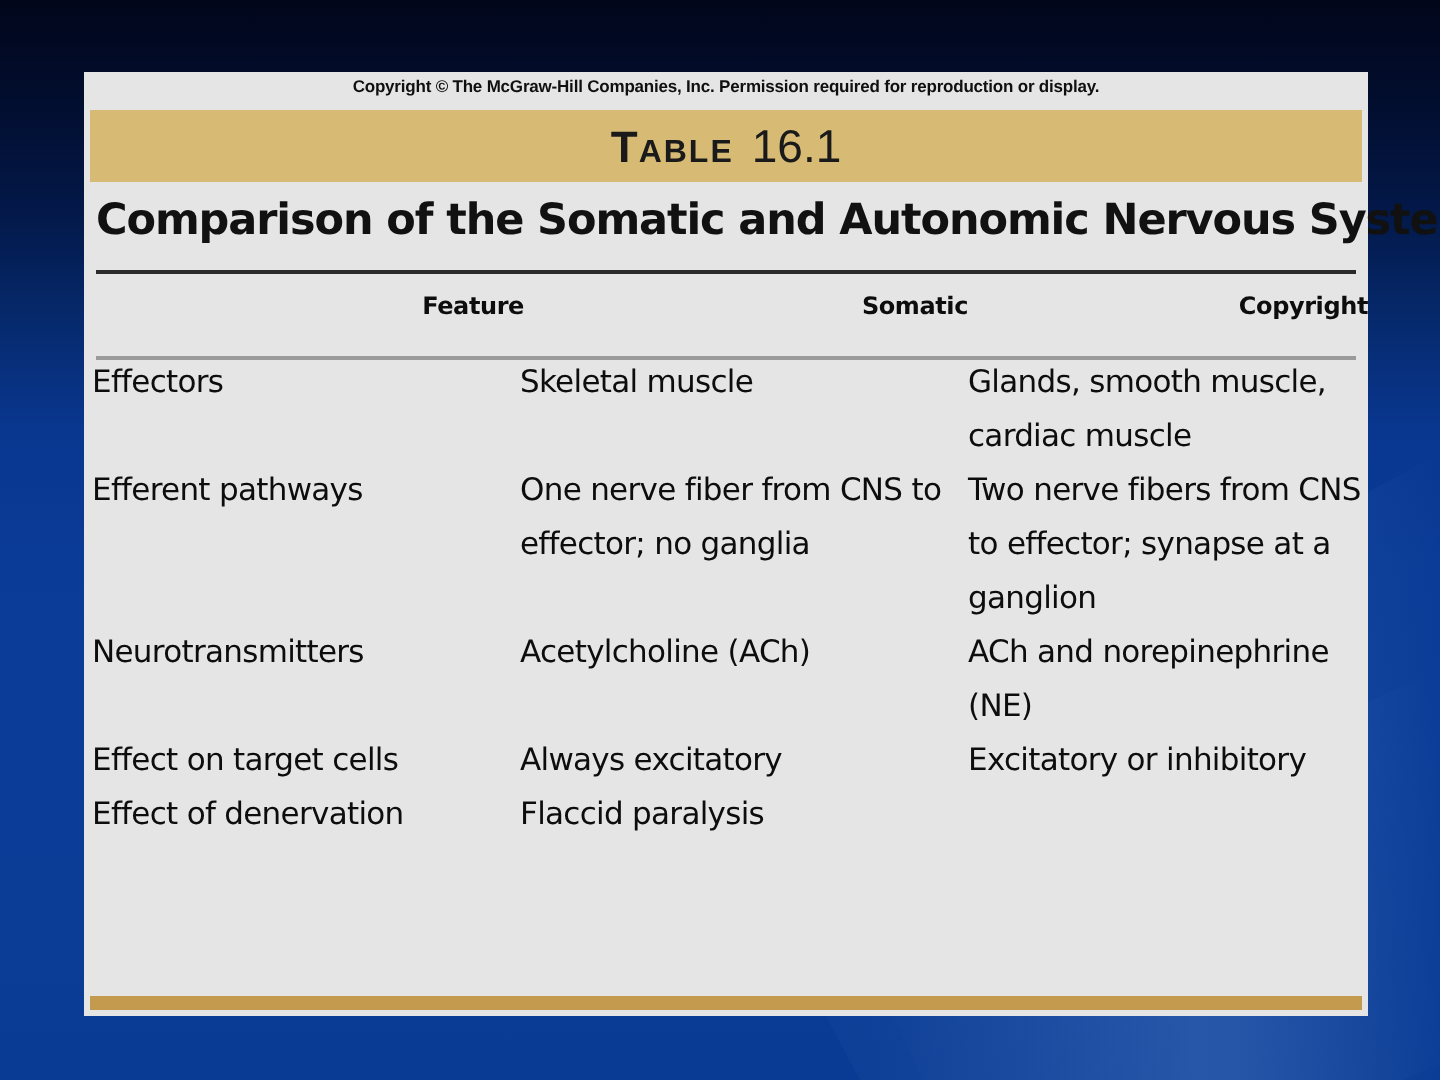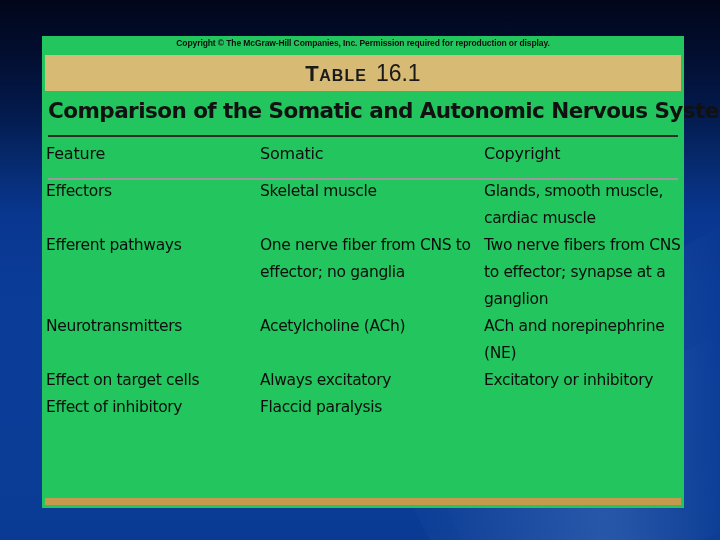--- a/index.html
+++ b/index.html
@@ -69,21 +69,21 @@
     pointer-events: none;
   }
 
   
   #panel {
     position: absolute;
     left: 42px;
     top: 36px;
     width: 642px;
     height: 472px;
-    background: #22c55e;
+    background: #e5e5e5;
     box-sizing: border-box;
   }
 
   #copyright {
     position: absolute;
     left: 0;
     top: 1px;
     width: 642px;
     text-align: center;
     font-family: "Liberation Sans", sans-serif;
@@ -189,23 +189,24 @@
     font-size: 15.5px;
     color: #0d0d0d;
     line-height: 27px;
     letter-spacing: -0.35px;
   }
   .c1 { left: 4px;   width: 216px; }
   .c2 { left: 218px; width: 224px; }
   .c3 { left: 442px; width: 200px; }
 
   .header-row .cell {
-    font-weight: 400;
-    font-size: 16px;
+    font-weight: 700;
+    font-size: 12px;
     letter-spacing: -0.2px;
+    text-align: right;
   }
 
   
   #bottom-bar {
     position: absolute;
     left: 3px;
     top: 462px;
     width: 636px;
     height: 7px;
     background: #c49a4e;
@@ -261,21 +262,21 @@
         <div class="cell c3">ACh and norepinephrine (NE)</div>
       </div>
 
       <div class="trow" style="height:27px;">
         <div class="cell c1">Effect on target cells</div>
         <div class="cell c2">Always excitatory</div>
         <div class="cell c3">Excitatory or inhibitory</div>
       </div>
 
       <div class="trow" style="height:54px;">
-        <div class="cell c1">Effect of inhibitory</div>
+        <div class="cell c1">Effect of denervation</div>
         <div class="cell c2">Flaccid paralysis</div>
       </div>
 
     </div>
 
     <div id="bottom-bar"></div>
   </div>
 </div>
 
 </body></html>

